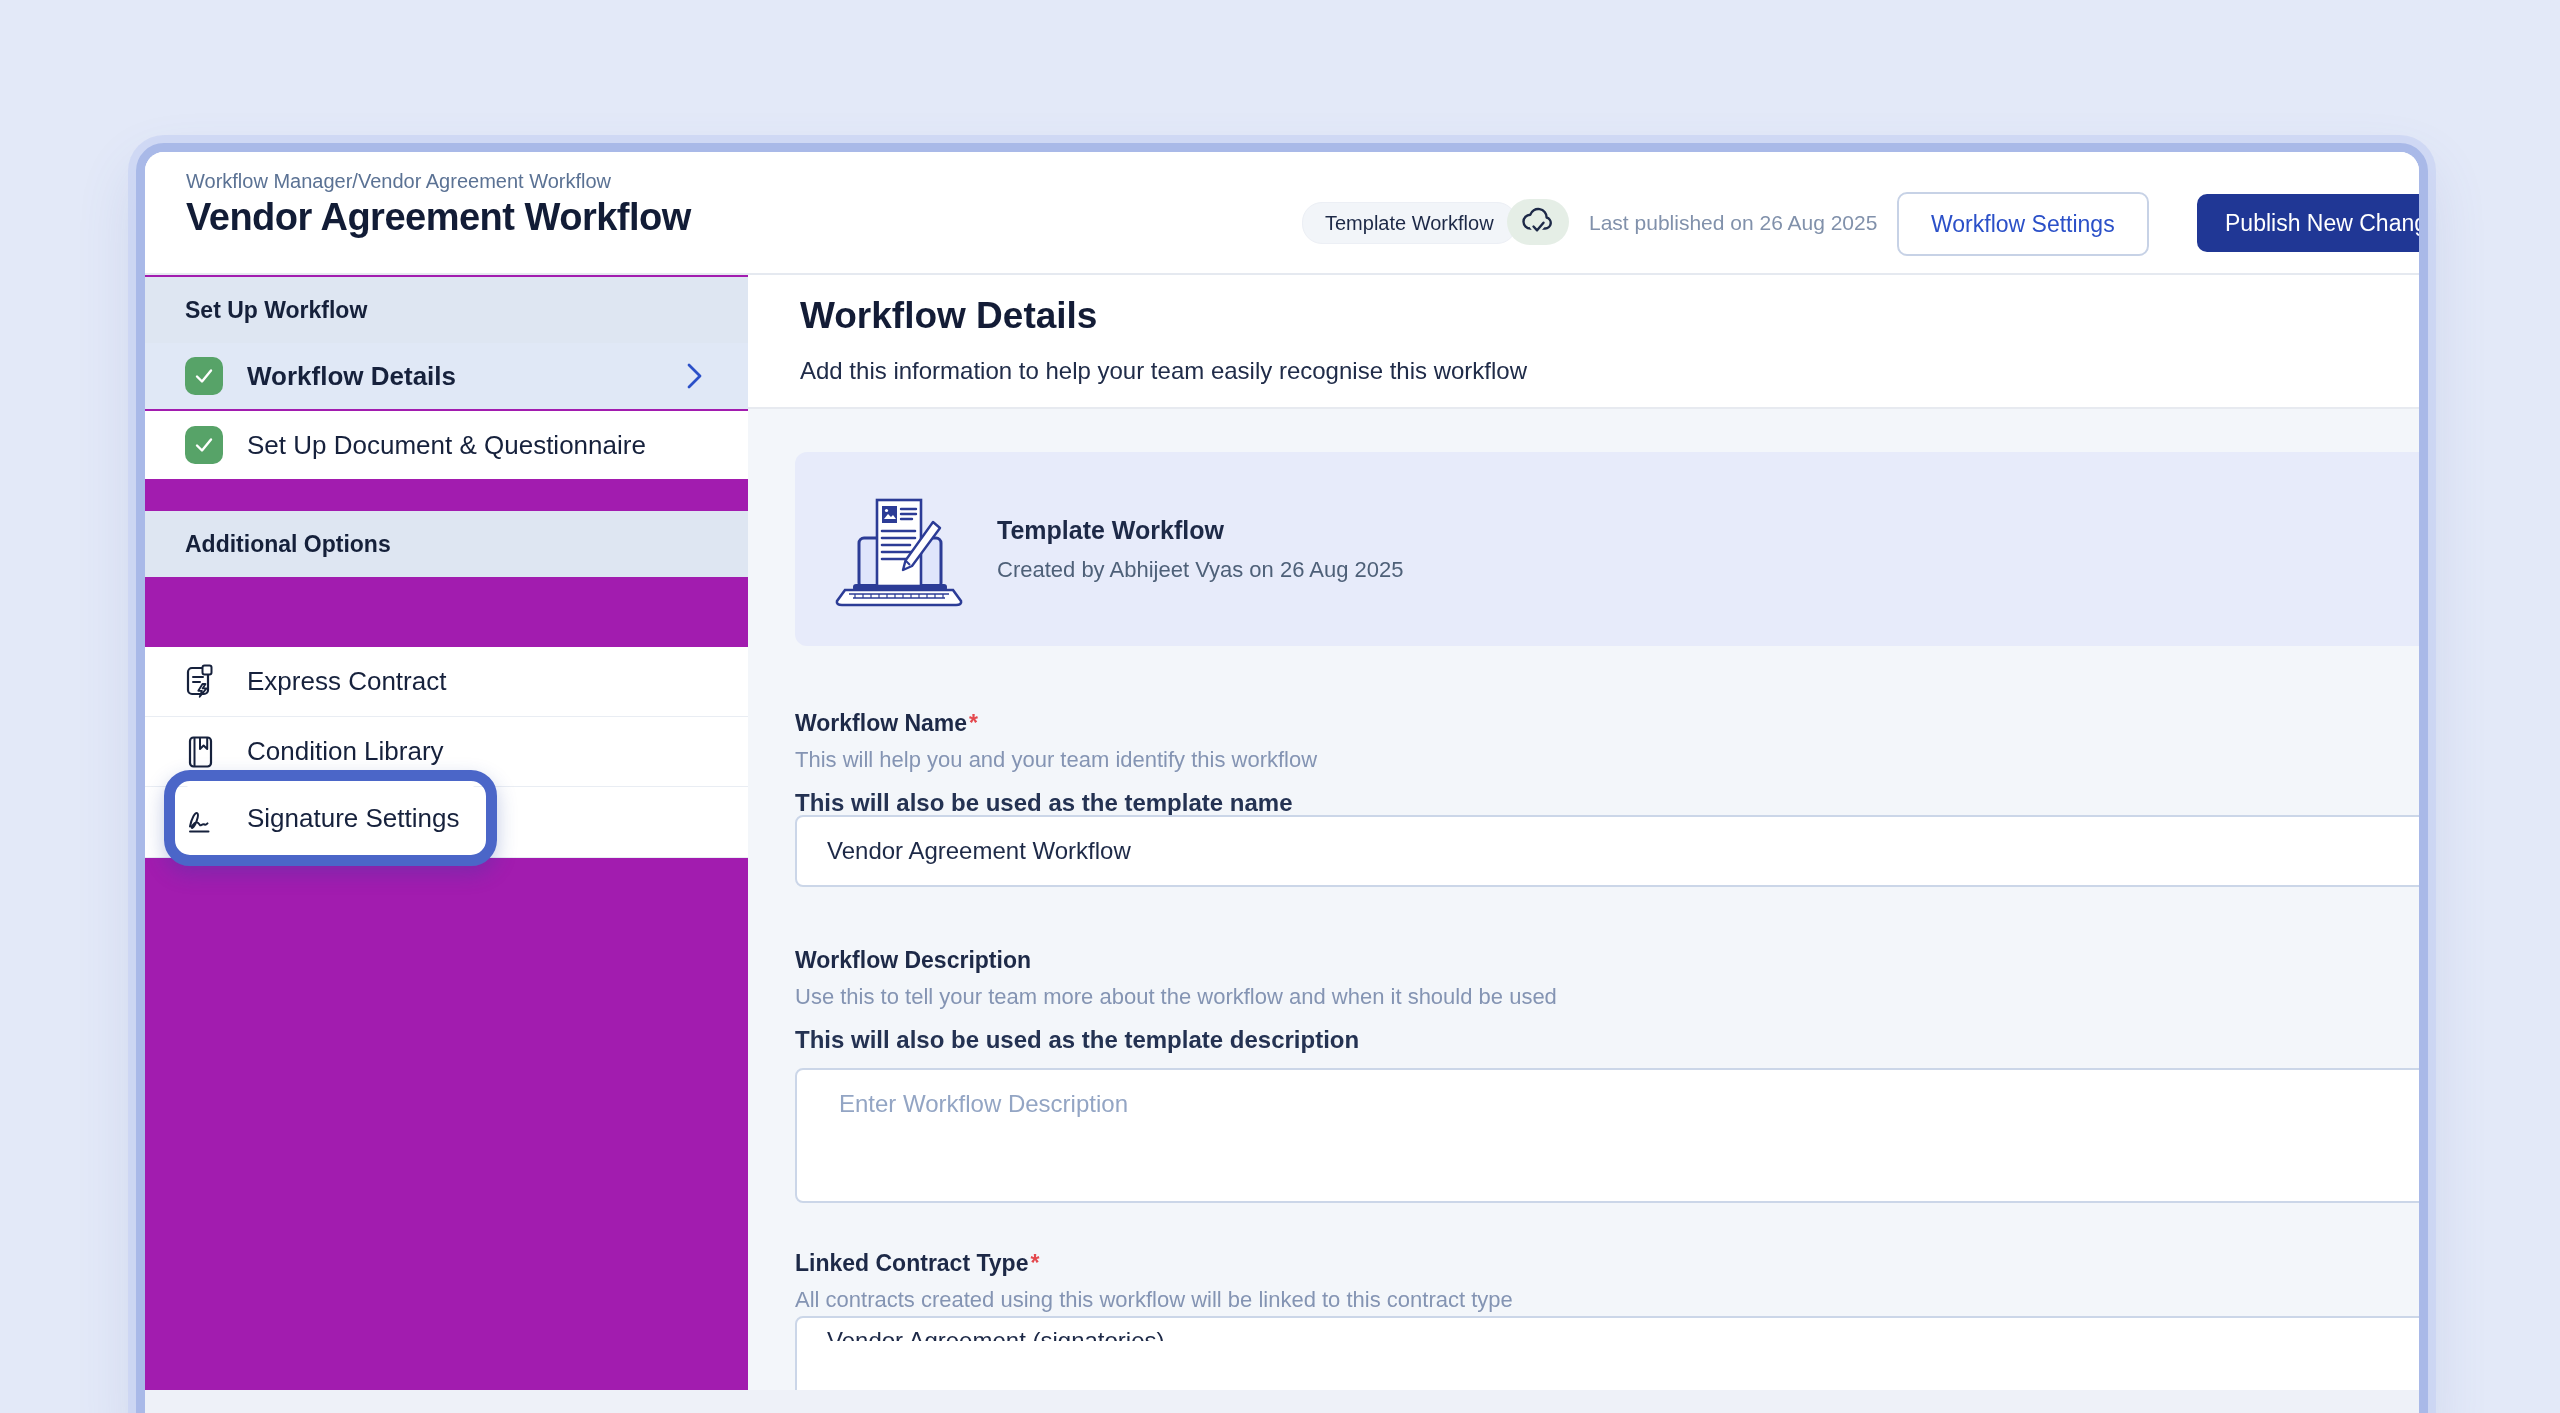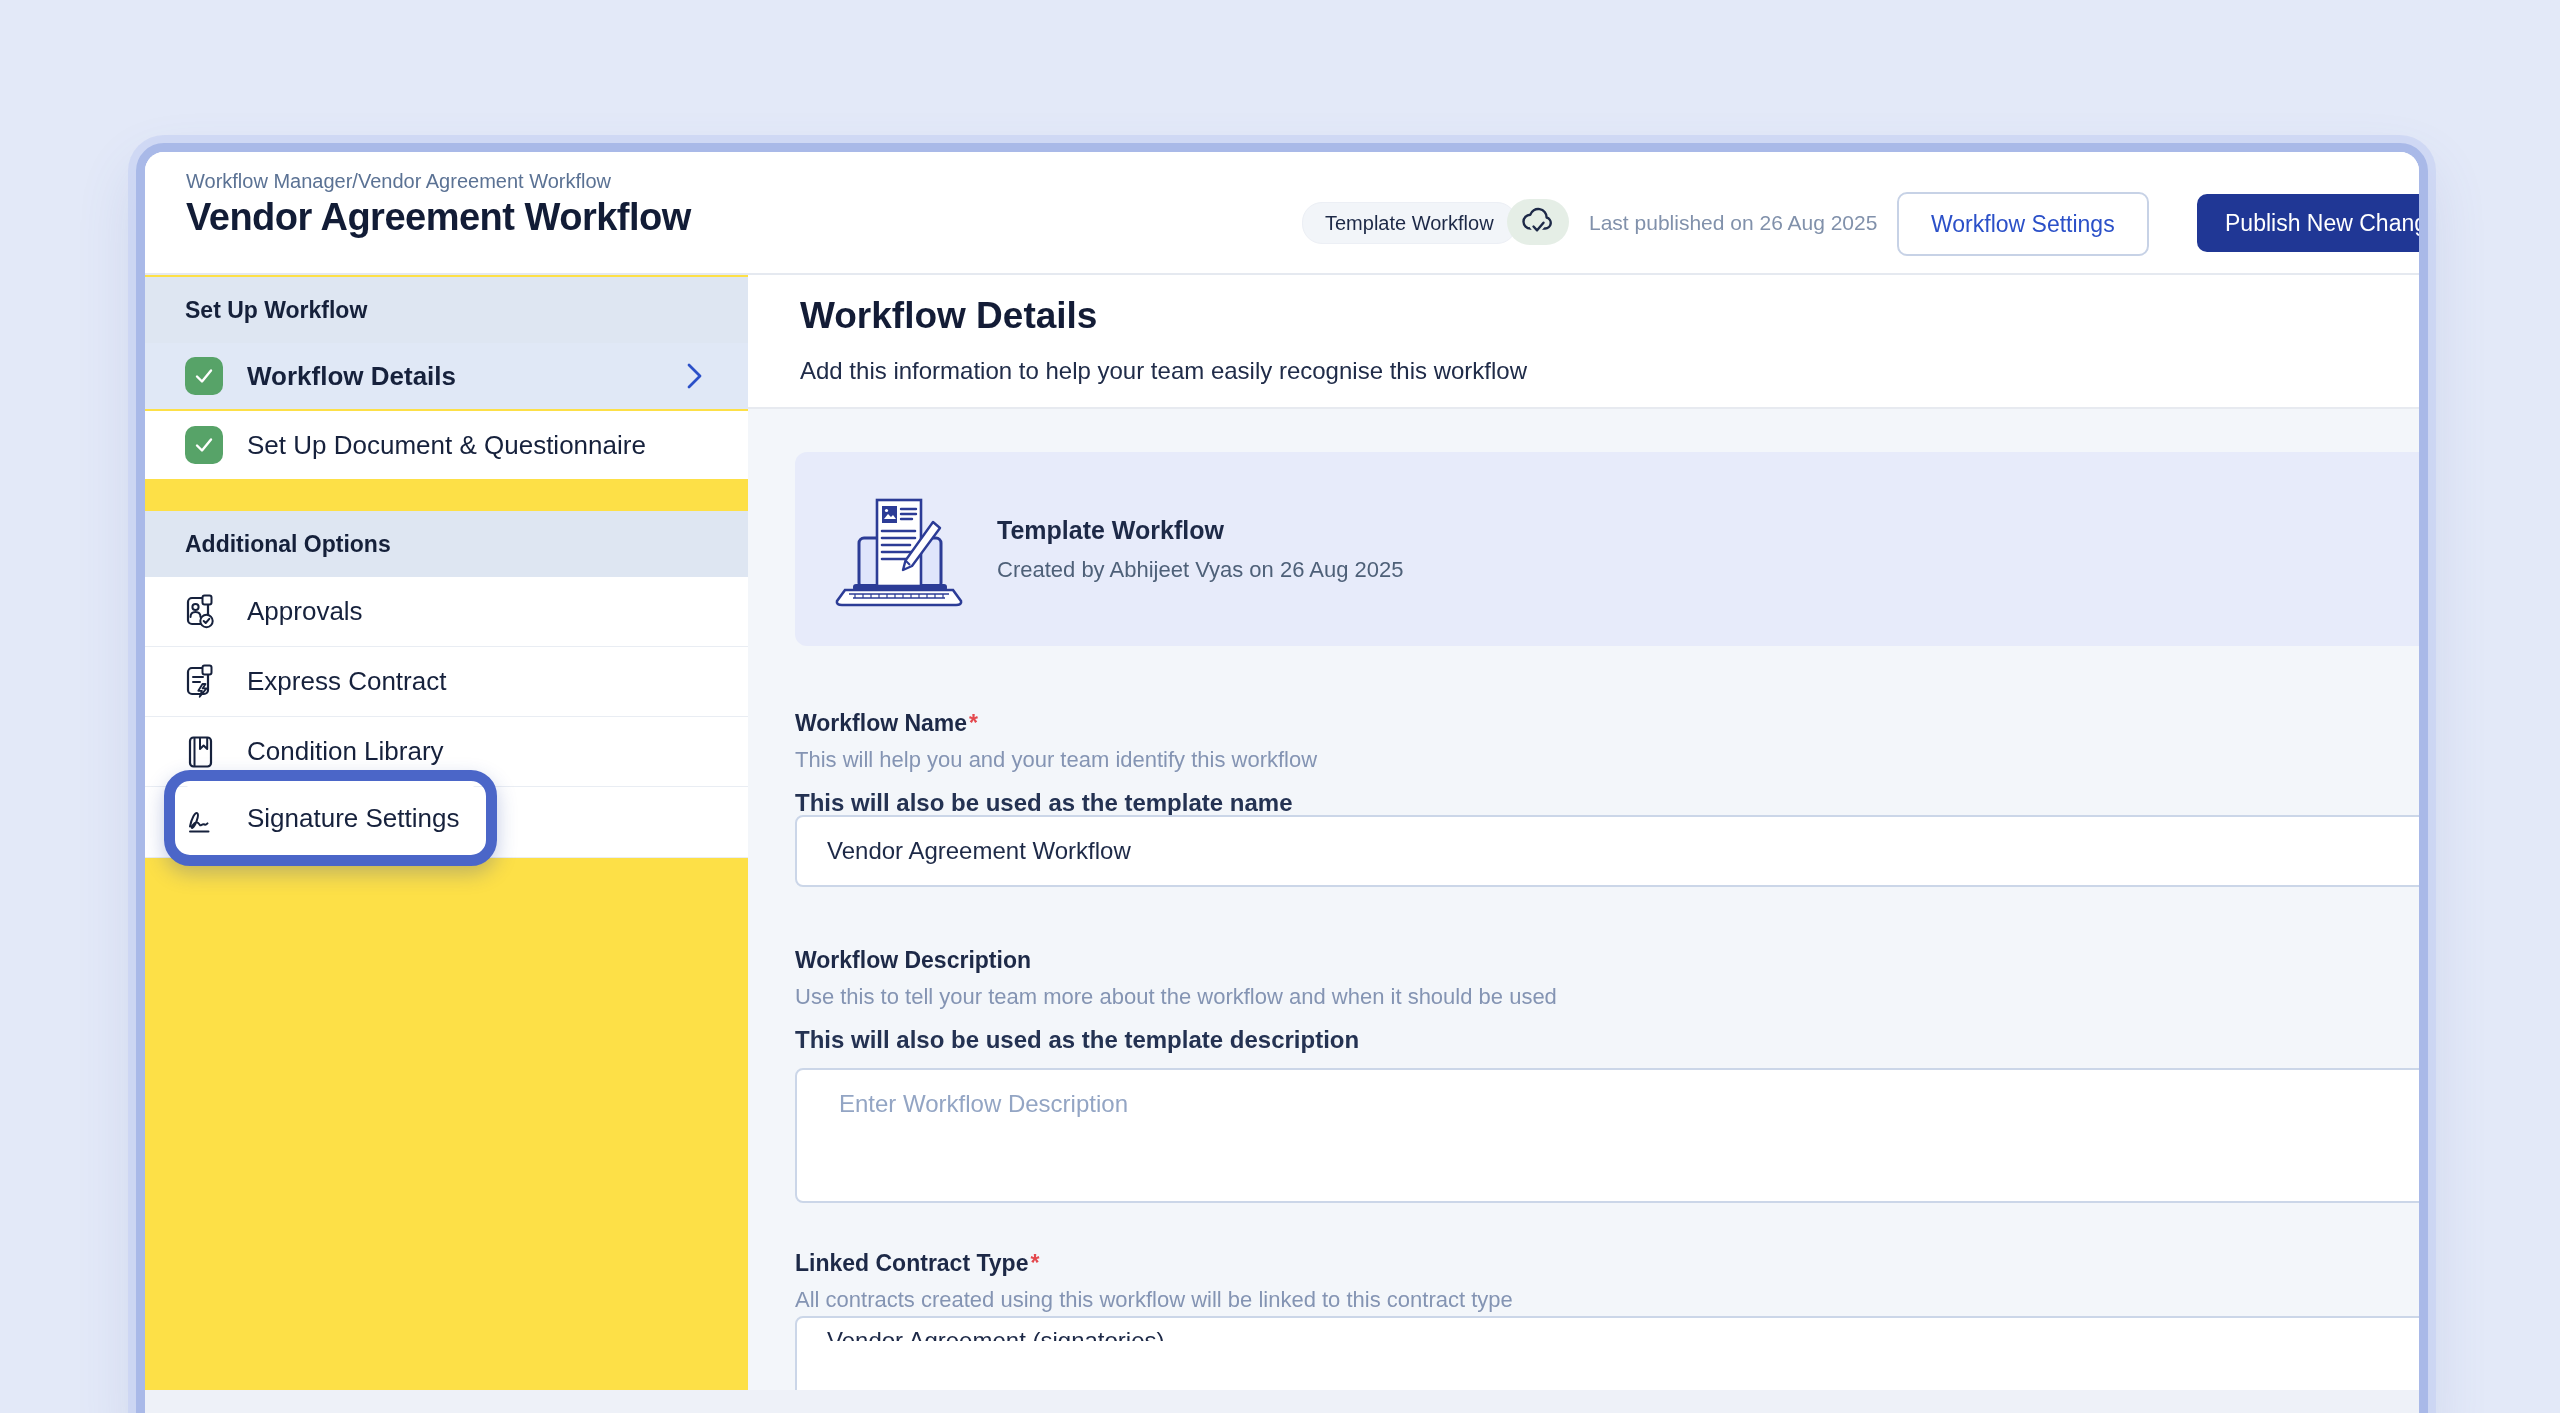--- a/index.html
+++ b/index.html
@@ -33,21 +33,21 @@
     background:#fff;border:2px solid #c7d2e6;display:flex;align-items:center;
     font-size:23px;font-weight:500;color:#2b50c8;white-space:nowrap;cursor:pointer;text-align:center;
   }
   .btn-publish{
     position:absolute;left:2052px;top:42px;height:58px;width:300px;border-radius:10px;
     background:#203795;display:flex;align-items:center;padding-left:28px;
     font-size:23px;font-weight:500;color:#fff;white-space:nowrap;cursor:pointer;
   }
 
   
-  .sidebar{position:absolute;left:0;top:123px;width:603px;bottom:0;background:#fde047;border-right:2px solid #ef4444}
+  .sidebar{position:absolute;left:0;top:123px;width:603px;bottom:0;background:#a21caf;border-right:2px solid #ef4444}
   .s-strip{position:absolute;left:0;right:0;height:66px;background:#dee6f2;display:flex;align-items:center;padding-left:40px;box-sizing:border-box;font-size:23px;font-weight:700;color:#15203a}
   .strip-1{top:2px}
   .strip-2{top:236px}
   .s-row{position:absolute;left:0;right:0;display:flex;align-items:center;padding-left:40px;box-sizing:border-box;font-size:26px;color:#16213c;cursor:pointer}
   .row-active{top:68px;height:66px;background:#e0e8f6;font-weight:700}
   .row-doc{top:136px;height:68px;background:#fff}
   .opt-row{height:70px;background:#fff;border-bottom:1px solid #e9edf3}
   .row-approvals{top:302px}
   .row-express{top:372px}
   .row-condition{top:442px}
@@ -159,33 +159,20 @@
               <path d="M5 12.5 l5 5 L19 6.5" fill="none" stroke="#fff" stroke-width="2.4" stroke-linecap="round" stroke-linejoin="round"></path>
             </svg>
         </span>
         <span>Set Up Document &amp; Questionnaire</span>
       </div>
 
       <div class="s-strip strip-2">
         <span>Additional Options</span>
       </div>
 
-      <div class="s-row opt-row row-approvals">
-        <span class="opt-icon">
-          <svg width="32" height="36" viewBox="0 0 32 36">
-            <rect x="3" y="4" width="20" height="26" rx="4" fill="none" stroke="#16213c" stroke-width="2.2"></rect>
-            <rect x="17.5" y="1.5" width="9" height="9" rx="2" fill="#fff" stroke="#16213c" stroke-width="2"></rect>
-            <circle cx="10.5" cy="13" r="3.1" fill="none" stroke="#16213c" stroke-width="2"></circle>
-            <path d="M5.5 23 c0-3.4 2.4-5 5-5 s5 1.6 5 5" fill="none" stroke="#16213c" stroke-width="2" stroke-linecap="round"></path>
-            <circle cx="21.5" cy="27" r="6.2" fill="#fff" stroke="#16213c" stroke-width="2"></circle>
-            <path d="M18.7 27 l2 2 l3.6-4.2" fill="none" stroke="#16213c" stroke-width="2" stroke-linecap="round" stroke-linejoin="round"></path>
-          </svg>
-        </span>
-        <span>Approvals</span>
-      </div>
 
       <div class="s-row opt-row row-express">
         <span class="opt-icon">
           <svg width="32" height="36" viewBox="0 0 32 36">
             <rect x="3" y="4" width="20" height="26" rx="4" fill="none" stroke="#16213c" stroke-width="2.2"></rect>
             <rect x="17.5" y="1.5" width="9" height="9" rx="2" fill="#fff" stroke="#16213c" stroke-width="2"></rect>
             <path d="M8 13 h10 M8 18 h7" stroke="#16213c" stroke-width="2" stroke-linecap="round"></path>
             <path d="M17.5 20 l-4.2 6.8 h3.6 l-2.2 6 l6.8-8.4 h-3.9 l2.9-4.4 Z" fill="#fff" stroke="#16213c" stroke-width="1.8" stroke-linejoin="round"></path>
           </svg>
         </span>

